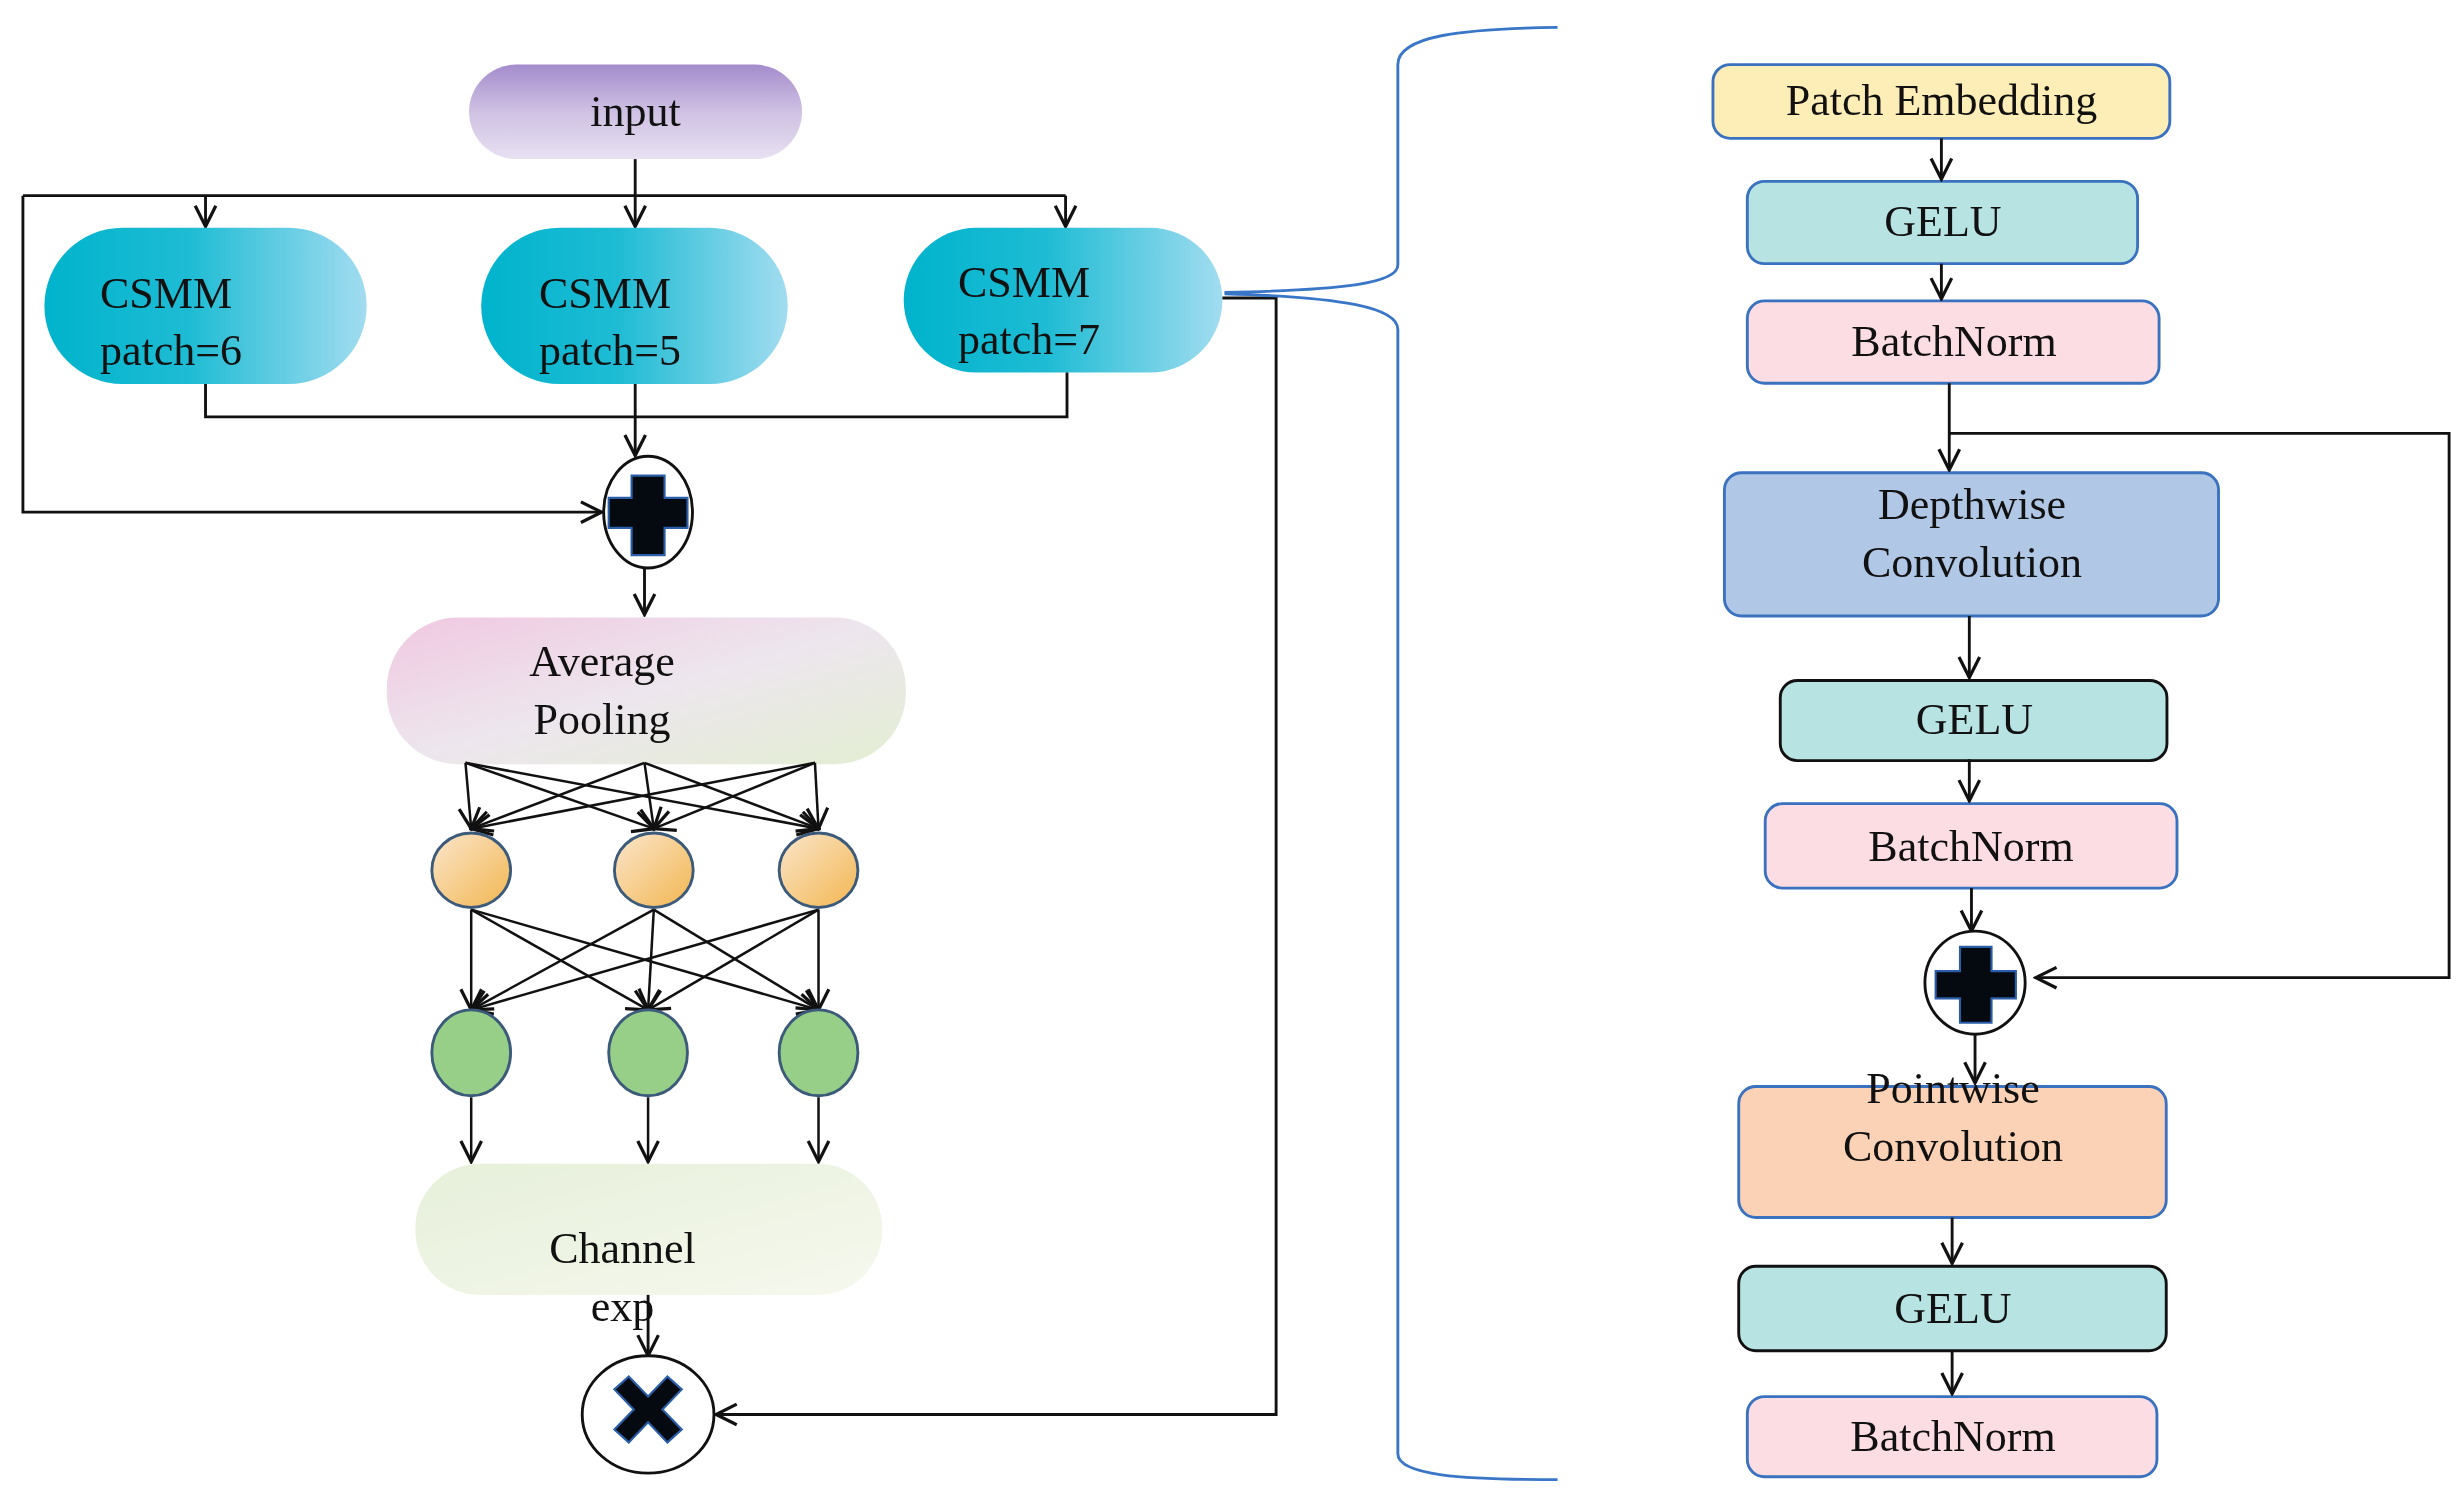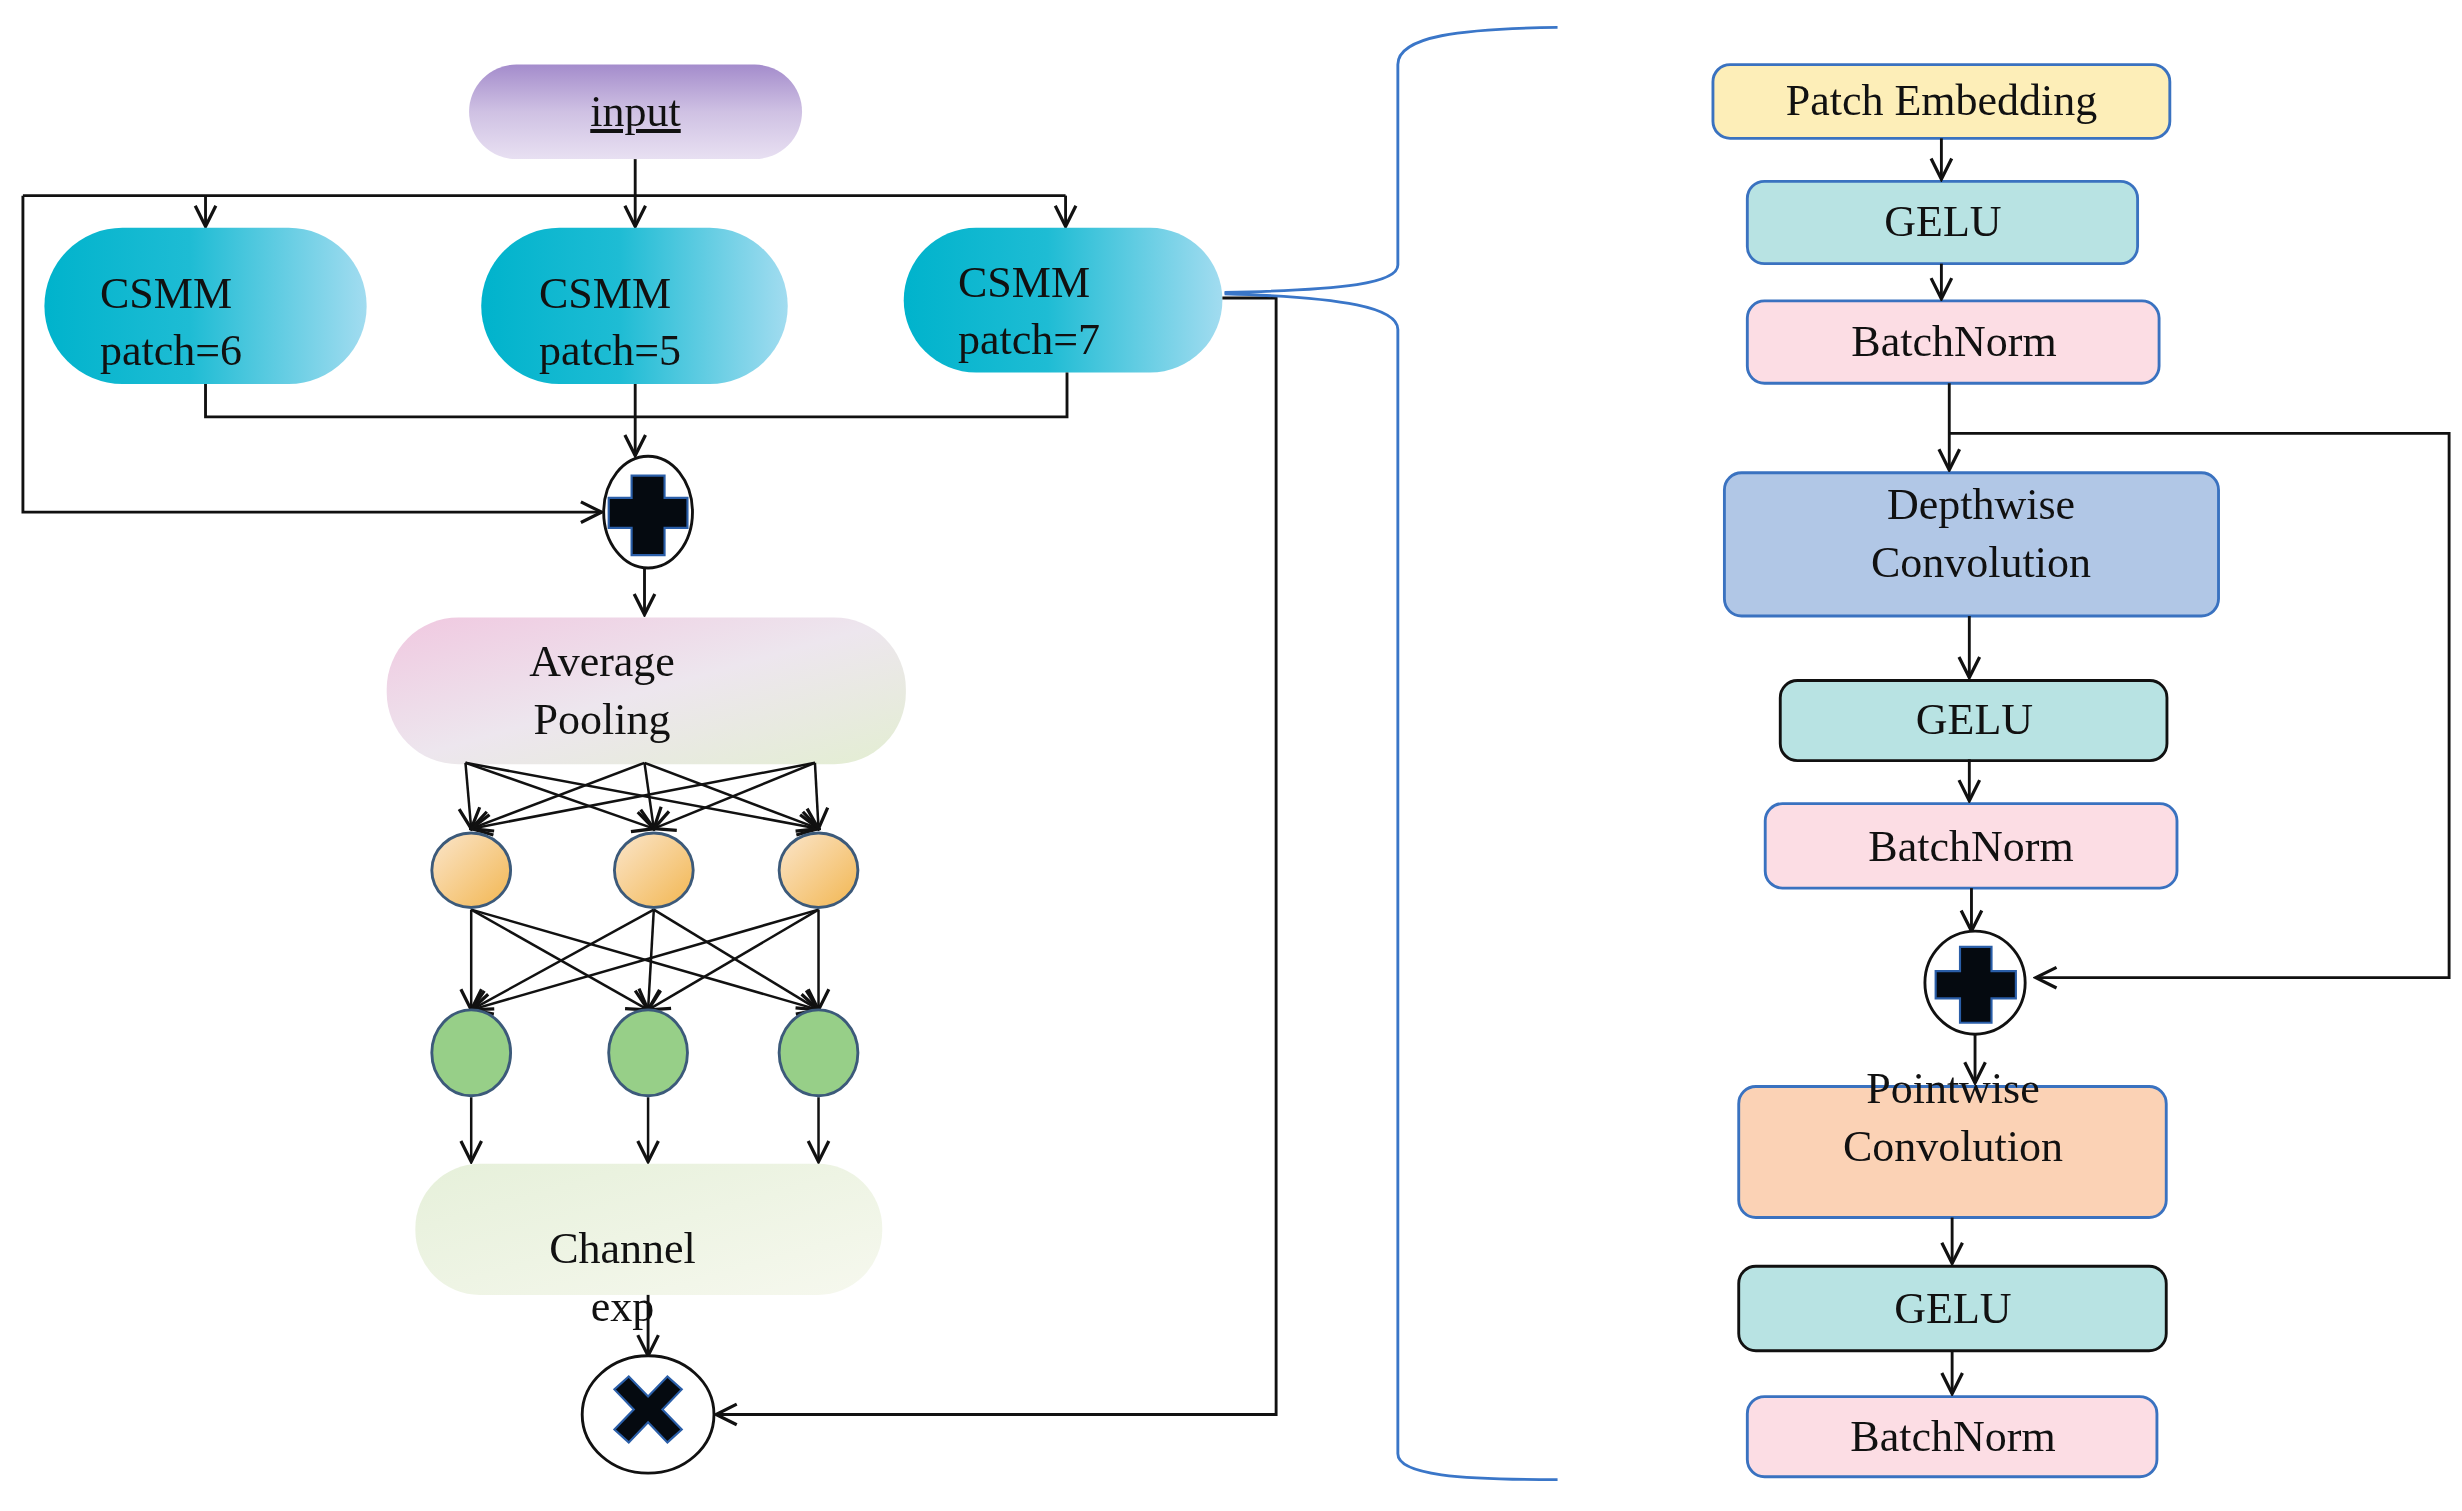--- a/index.html
+++ b/index.html
@@ -141,21 +141,21 @@
     <g>
       <ellipse cx="2758" cy="1372" rx="70" ry="72" fill="#fff" stroke="#111" stroke-width="4"></ellipse>
       <path d="M2737,1322 h44 v34 h34 v38 h-34 v34 h-44 v-34 h-34 v-38 h34 z" fill="#050a10" stroke="#2a5ea8" stroke-width="3"></path>
     </g>
     <line x1="2758" y1="1444" x2="2758" y2="1512" stroke="#111" stroke-width="4" marker-end="url(#arr)"></line>
     <line x1="2726" y1="1700" x2="2726" y2="1764" stroke="#111" stroke-width="4" marker-end="url(#arr)"></line>
     <line x1="2726" y1="1886" x2="2726" y2="1946" stroke="#111" stroke-width="4" marker-end="url(#arr)"></line>
   </g>
 </svg>
 
-<div class="lbl" style="left:469px;top:64px;width:333px;height:95px;font-size:44px;text-decoration:underline;">input</div>
+<div class="lbl" style="left:469px;top:64px;width:333px;height:95px;font-size:44px;">input</div>
 
 <div class="lbl left" style="left:100px;top:236px;width:258px;height:143px;font-size:44px;flex-direction:column;align-items:flex-start;">
   <span>CSMM</span>
   <span>patch=6</span>
 </div>
 <div class="lbl left" style="left:539px;top:236px;width:244px;height:143px;font-size:44px;flex-direction:column;align-items:flex-start;">
   <span>CSMM</span>
   <span>patch=5</span>
 </div>
 <div class="lbl left" style="left:958px;top:228px;width:258px;height:140px;font-size:44px;flex-direction:column;align-items:flex-start;">
@@ -166,21 +166,21 @@
 <div class="lbl" style="left:387px;top:617px;width:430px;height:147px;font-size:44px;">Average
 Pooling</div>
 
 <div class="lbl" style="left:415px;top:1164px;width:415px;height:131px;font-size:44px;margin-top:48px;">Channel
 exp</div>
 
 <div id="right-labels">
     <div class="lbl" style="left: 1713px; top: 64px; width: 457px; height: 74px; font-size: 44px; border-radius: 15px;">Patch Embedding</div>
     <div class="lbl" style="left: 1748px; top: 181px; width: 390px; height: 82px; font-size: 44px;">GELU</div>
     <div class="lbl" style="left: 1748px; top: 301px; width: 412px; height: 82px; font-size: 44px;">BatchNorm</div>
-    <div class="lbl" style="left: 1725px; top: 473px; width: 494px; height: 121px; font-size: 44px; margin-left: 9px;">Depthwise
+    <div class="lbl" style="left: 1725px; top: 473px; width: 494px; height: 121px; font-size: 44px;">Depthwise
 Convolution</div>
     <div class="lbl" style="left: 1781px; top: 680px; width: 387px; height: 80px; font-size: 44px;">GELU</div>
     <div class="lbl" style="left: 1765px; top: 804px; width: 412px; height: 85px; font-size: 44px;">BatchNorm</div>
     <div class="lbl" style="left: 1739px; top: 1052px; width: 428px; height: 131px; font-size: 44px;">Pointwise
 Convolution</div>
     <div class="lbl" style="left: 1739px; top: 1266px; width: 428px; height: 85px; font-size: 44px;">GELU</div>
     <div class="lbl" style="left: 1748px; top: 1397px; width: 410px; height: 80px; font-size: 44px;">BatchNorm</div>
   </div>
 
 

